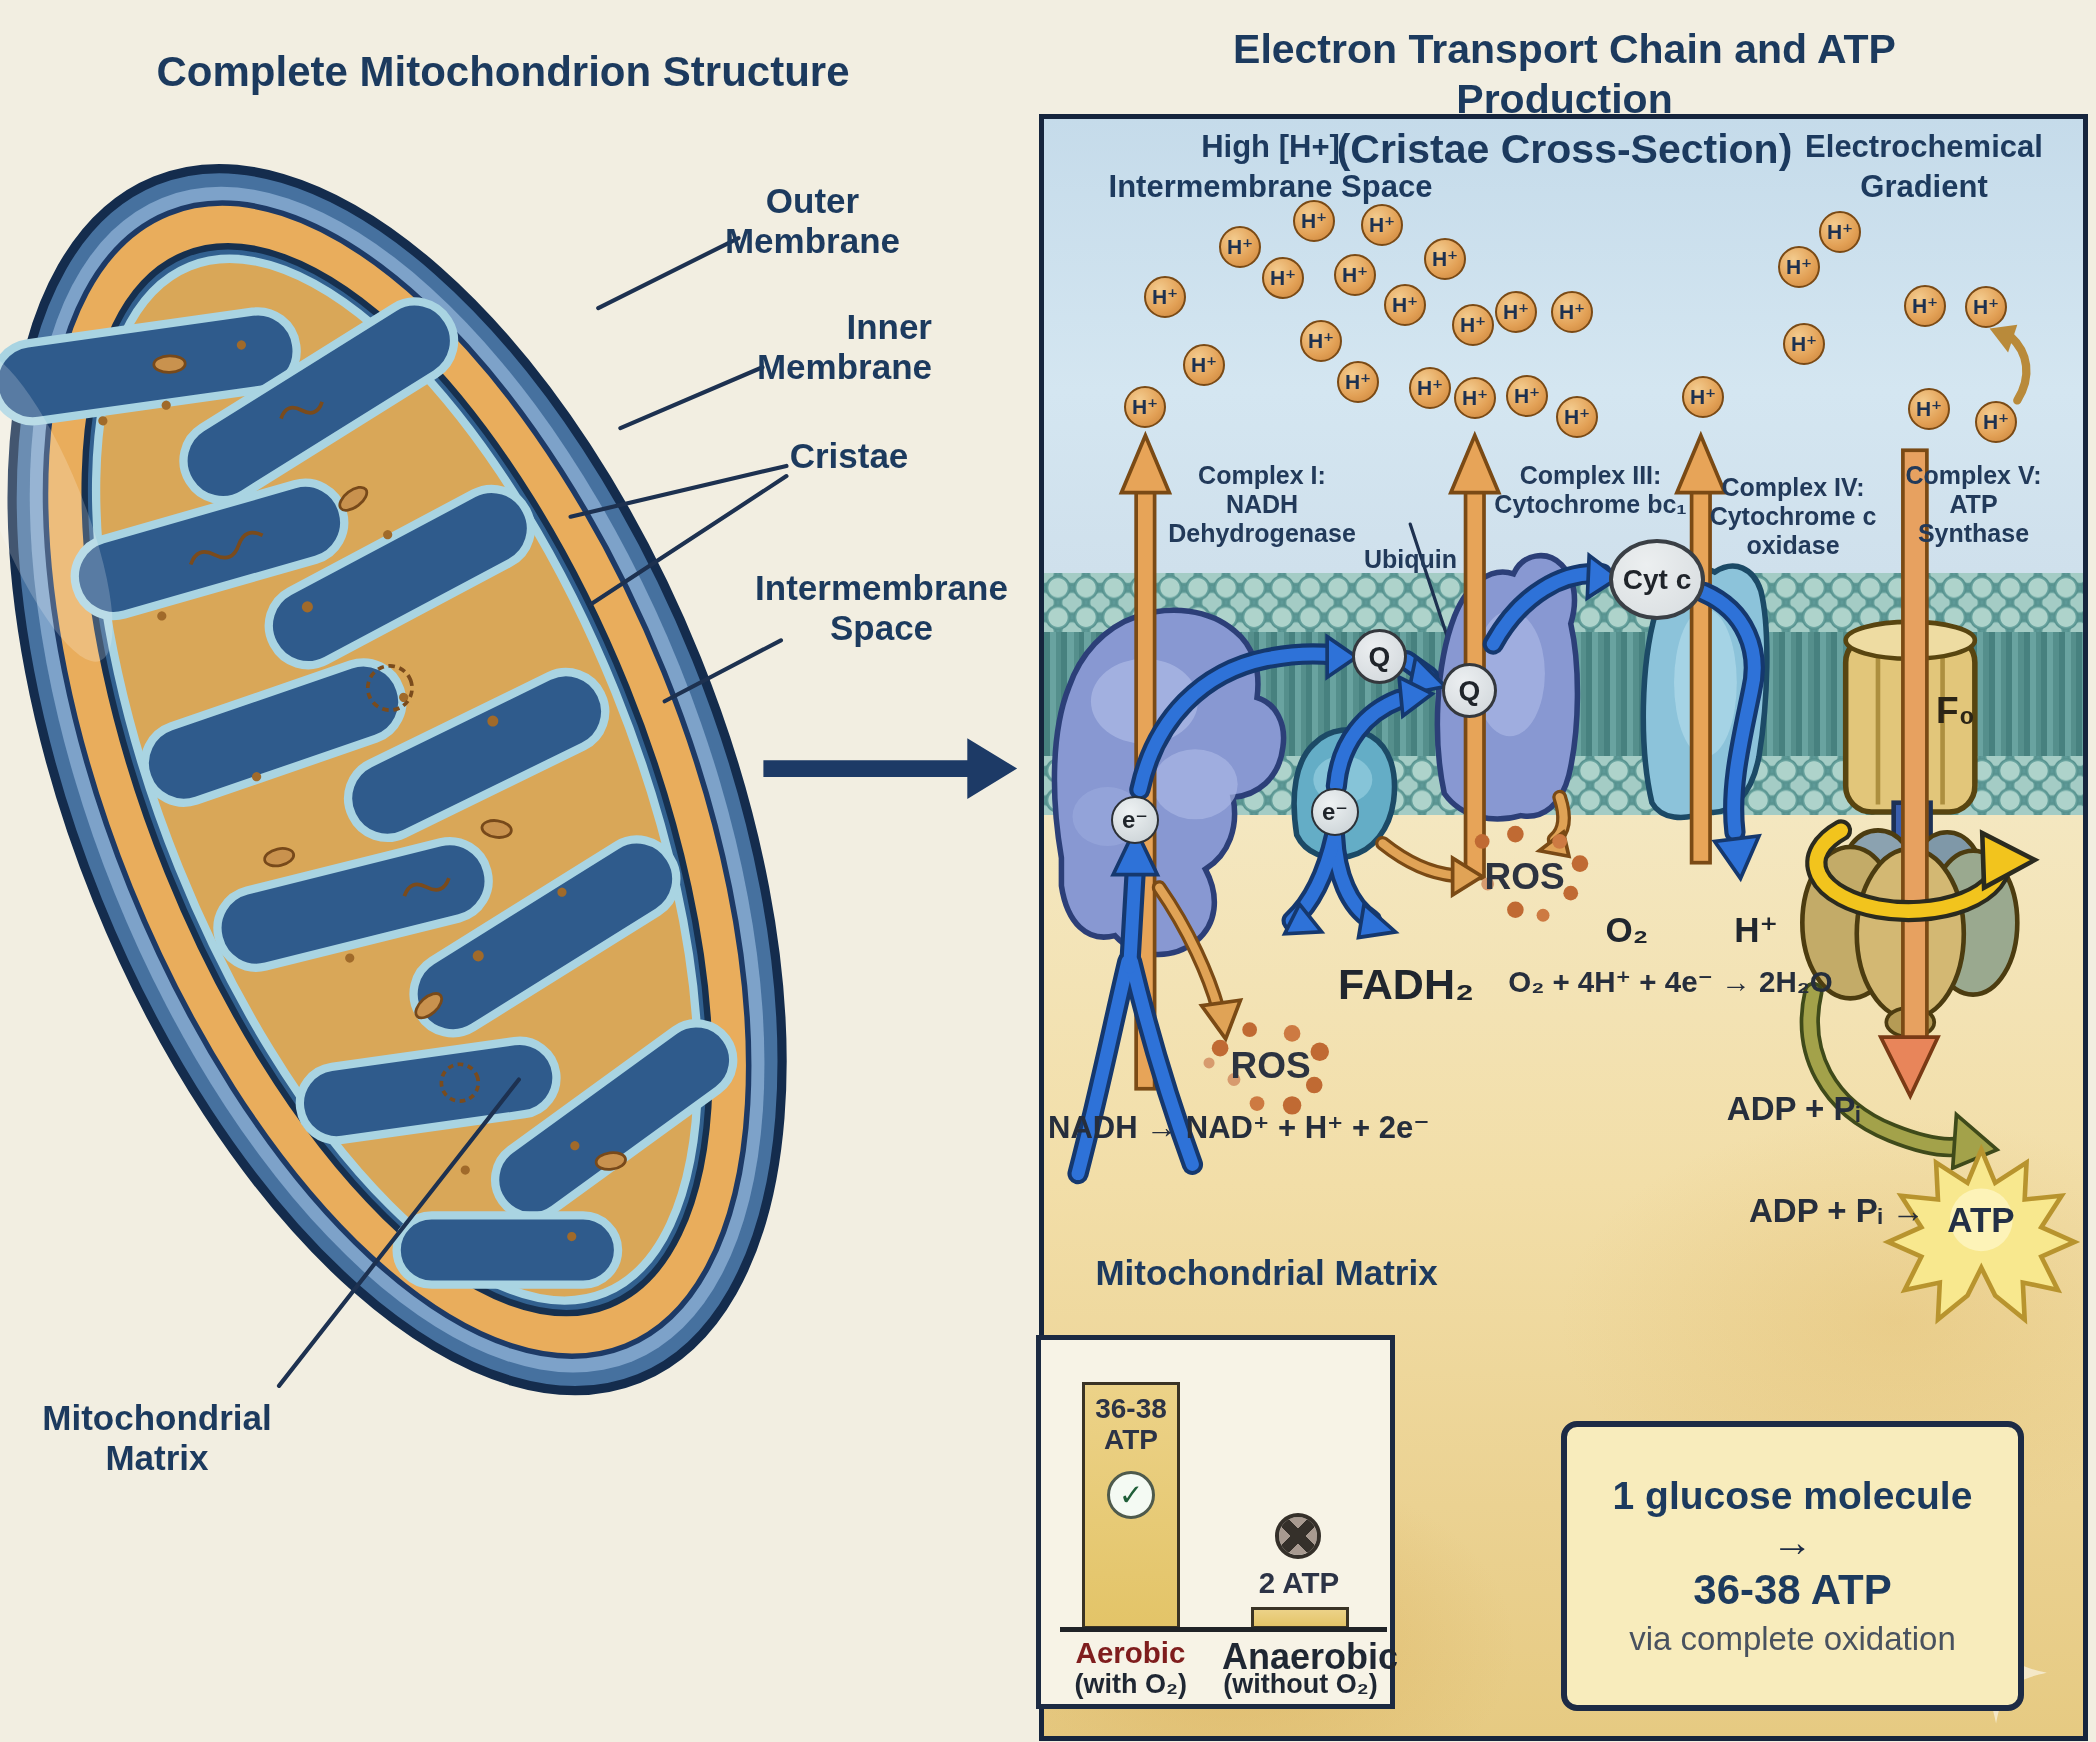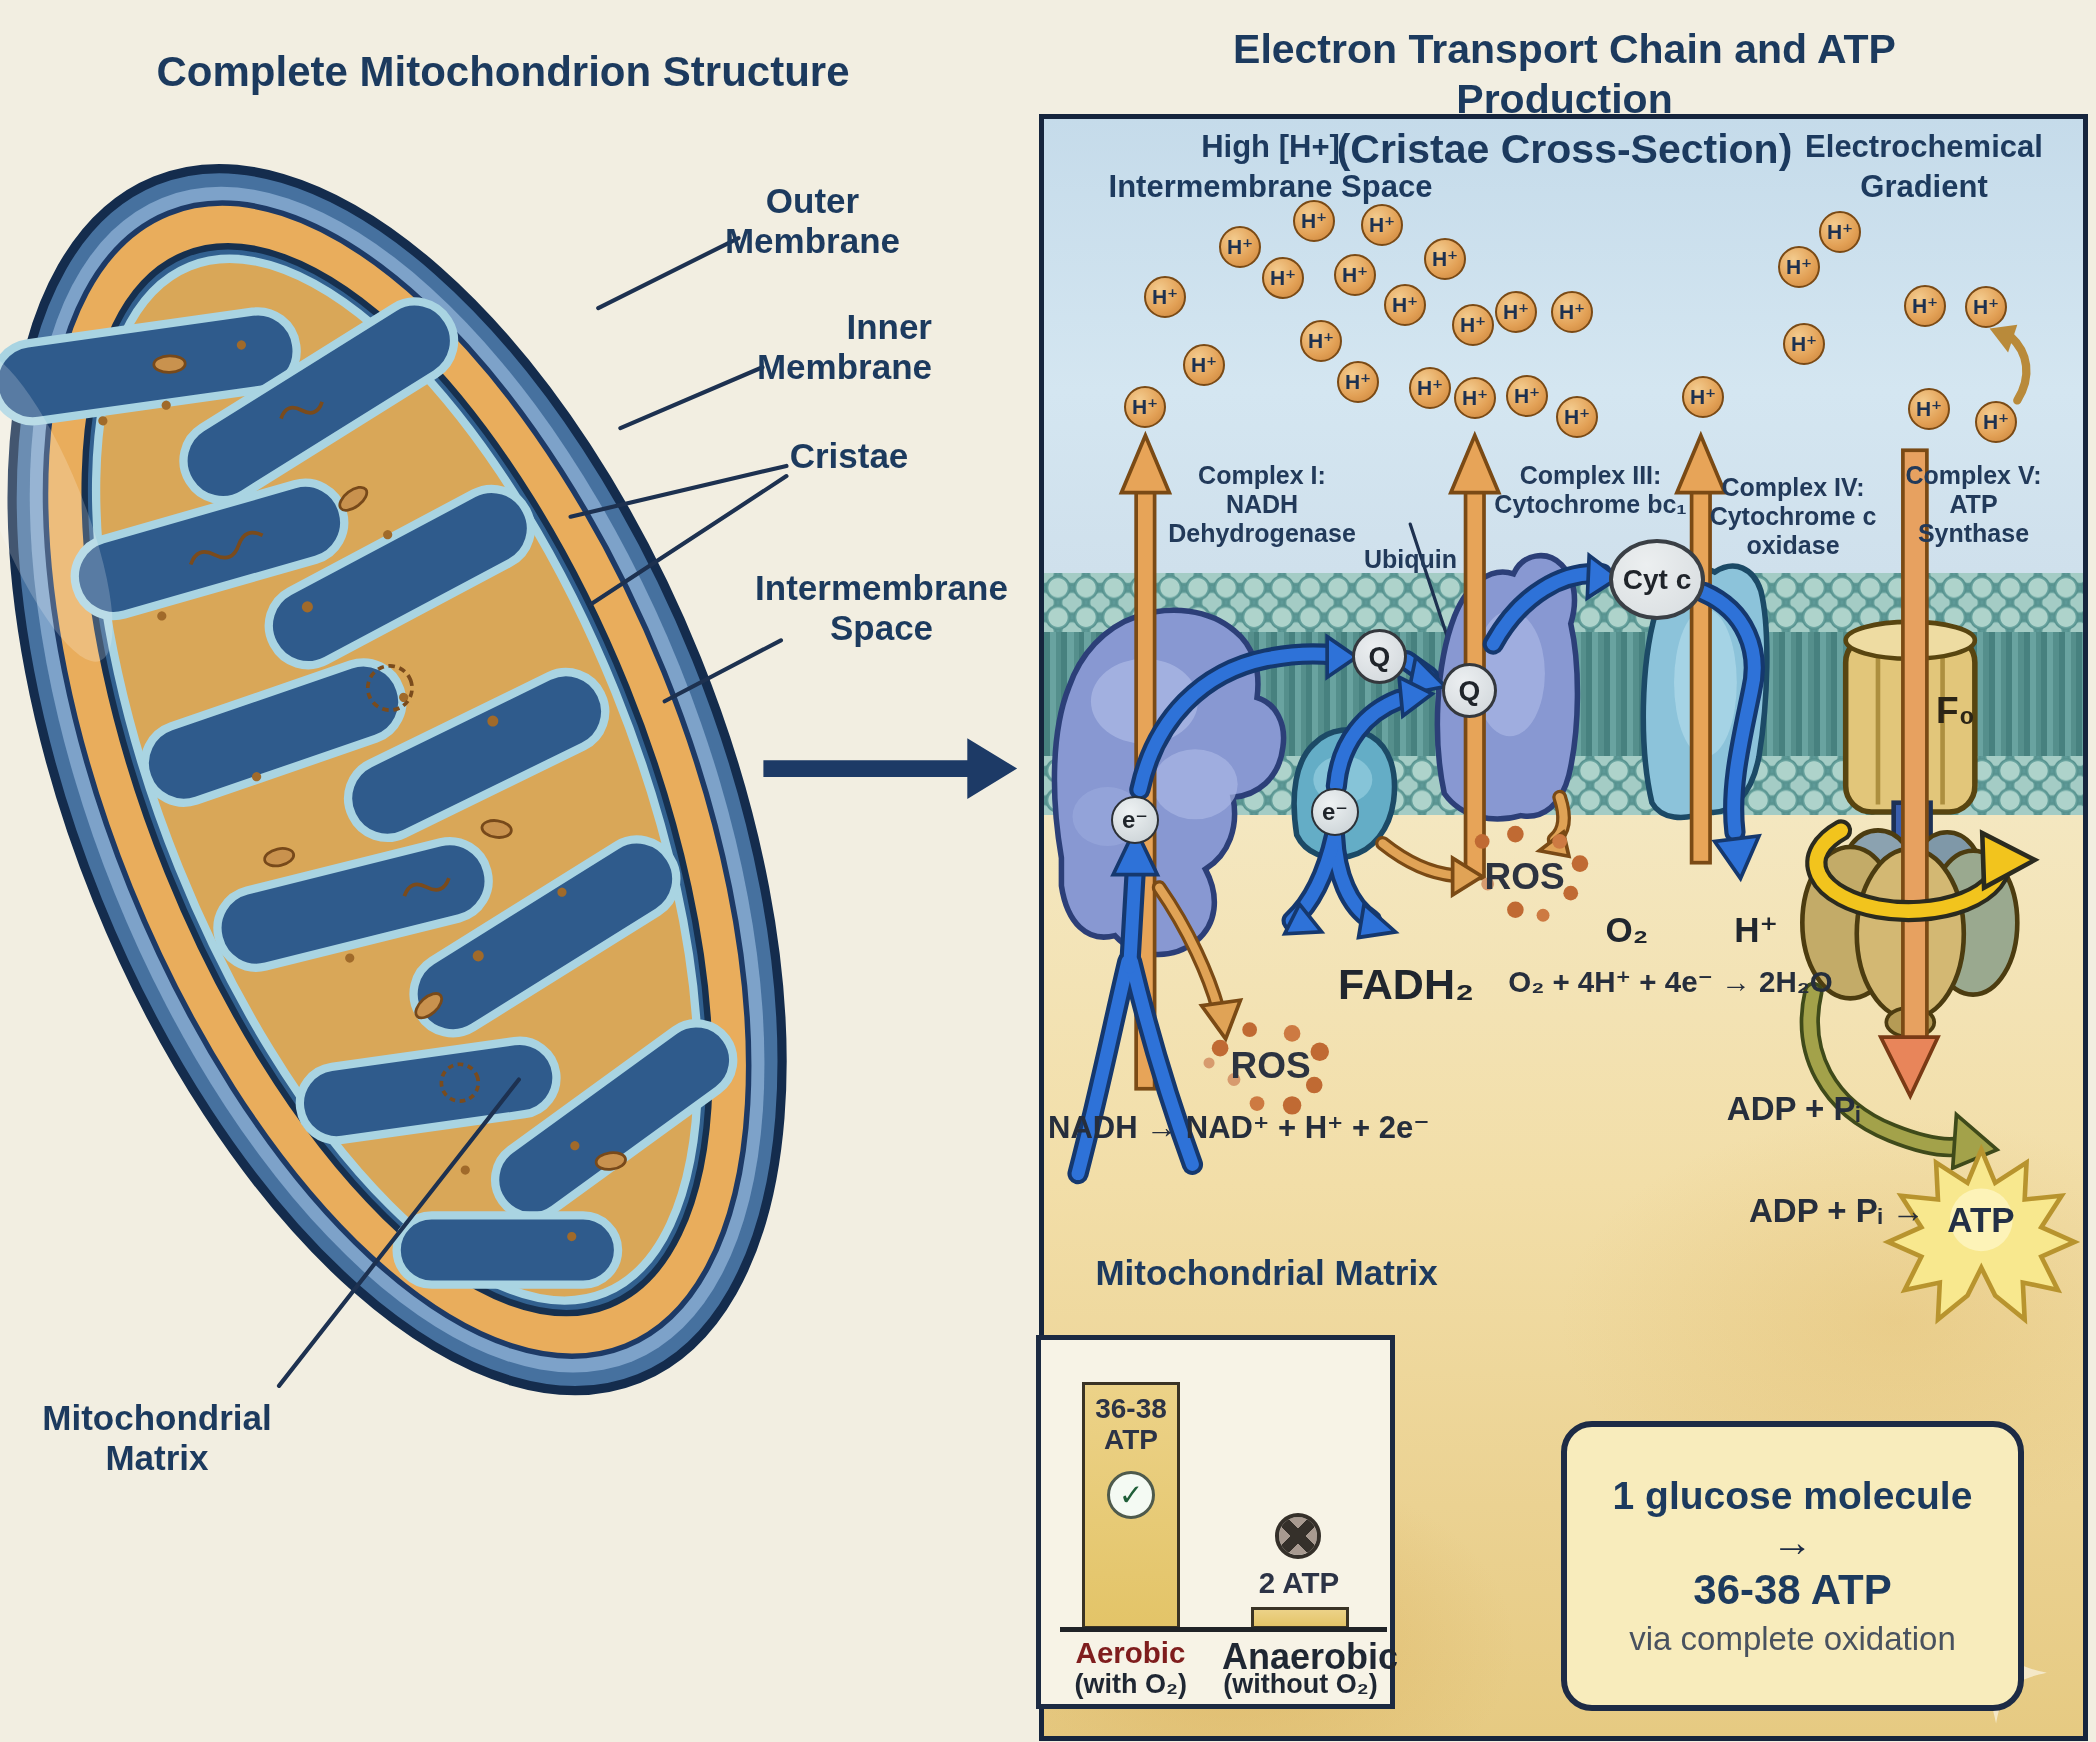--- a/index.html
+++ b/index.html
@@ -69,21 +69,21 @@
   .check-circle{width:48px;height:48px;border-radius:50%;background:#f4faf3;border:3.7px solid #4e5a4c;
     display:flex;align-items:center;justify-content:center;font-size:29.5px;font-weight:bold;color:#1f5e38;box-sizing:border-box;}
   .x-circle{width:46px;height:46px;border-radius:50%;border:4.6px solid #35302a;box-sizing:border-box;
     background:
       linear-gradient(45deg,transparent 40%,#35302a 40% 60%,transparent 60%),
       linear-gradient(-45deg,transparent 40%,#35302a 40% 60%,transparent 60%),#a89a90;
     background-clip:padding-box;}
 
   
   #summary-box{left:1561px;top:1421px;width:463px;height:290px;background:#f8ecbc;
-    border:6.5px solid #1d2b45;border-radius:31px;box-sizing:border-box;
+    border:6.5px solid #1d2b45;border-radius:16px;box-sizing:border-box;
     display:flex;flex-direction:column;align-items:center;justify-content:center;gap:5.5px;}
 </style>
 </head>
 <body>
 
 <div class="abs" id="etc-panel">
   <div class="abs" id="zone-intermembrane"></div>
   <div class="abs" id="zone-membrane">
     <div class="abs mem-heads" style="top:0;"></div>
     <div class="abs mem-tails"></div>

